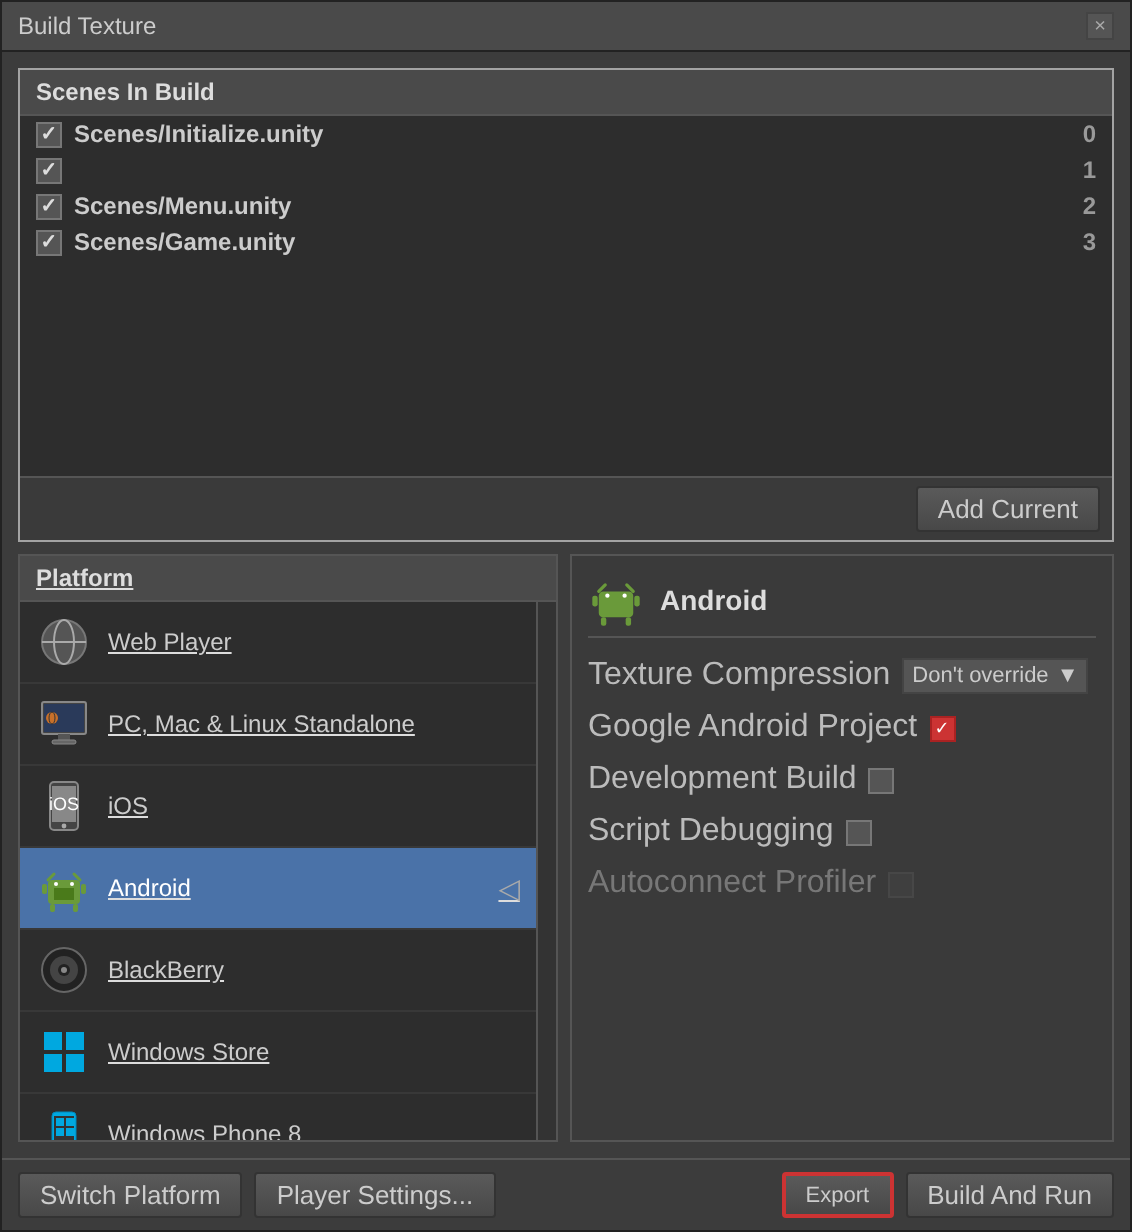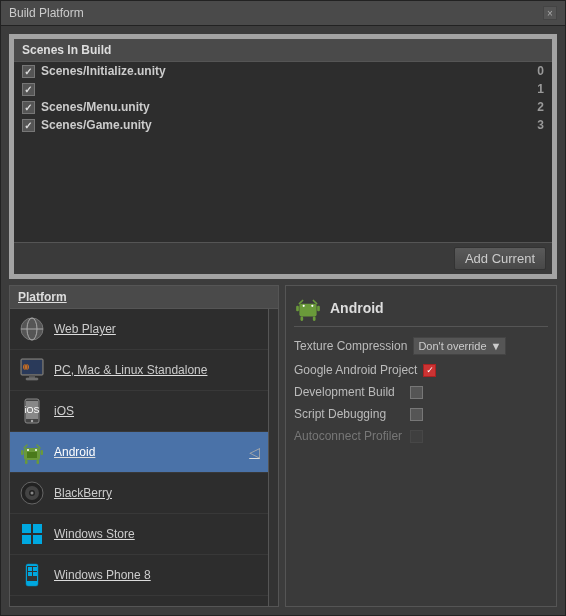--- a/index.html
+++ b/index.html
@@ -47,21 +47,21 @@
     }
     .main-content {
       flex: 1;
       display: flex;
       flex-direction: column;
       padding: 8px;
       gap: 6px;
       overflow: hidden;
     }
     .scenes-section {
-      border: 5px solid #a3a3a3;
+      border: 1px solid #a3a3a3;
       background: #737373;
       flex-shrink: 0;
     }
     .scenes-header {
       background: #4a4a4a;
       padding: 4px 8px;
       font-weight: bold;
       font-size: 12px;
       color: #ddd;
       border-bottom: 1px solid #555;
@@ -206,21 +206,21 @@
       align-items: center;
       justify-content: center;
     }
     .settings-row {
       display: flex;
       align-items: center;
       gap: 6px;
       margin-bottom: 2px;
     }
     .settings-label {
-      font-size: 12px;
+      font-size: 16px;
       color: #bbb;
       min-width: 110px;
     }
     .settings-dropdown {
       background: #555;
       border: 1px solid #444;
       color: #ccc;
       font-size: 11px;
       padding: 2px 4px;
       cursor: pointer;
@@ -276,21 +276,21 @@
     }
     .footer-left { display: flex; gap: 6px; }
     .footer-right { display: flex; gap: 6px; }
   </style>
 </head>
 <body>
 
 <div class="window">
 
   <div class="title-bar">
-    <span class="title-bar-text">Build Platform</span>
+    <span class="title-bar-text">Build Texture</span>
     <div class="close-btn">×</div>
   </div>
 
   <div class="main-content">
 
     <div class="scenes-section">
       <div class="scenes-header">Scenes In Build</div>
       <div class="scenes-list">
 
         <div class="scene-item">
@@ -458,13 +458,23 @@
         </div>
 
         <div class="settings-row">
           <span class="settings-label label-disabled">Autoconnect Profiler</span>
           <span class="checkbox-disabled"></span>
         </div>
       </div>
     </div>
   </div>
 
+  <div class="footer">
+    <div class="footer-left">
+      <button class="btn">Switch Platform</button>
+      <button class="btn">Player Settings...</button>
+    </div>
+    <div class="footer-right">
+      <button class="btn-highlight">Export</button>
+      <button class="btn">Build And Run</button>
+    </div>
+  </div>
 </div>
 
 </body></html>

